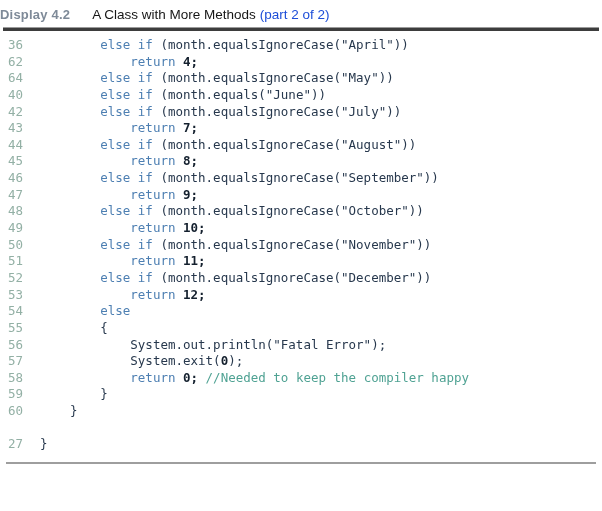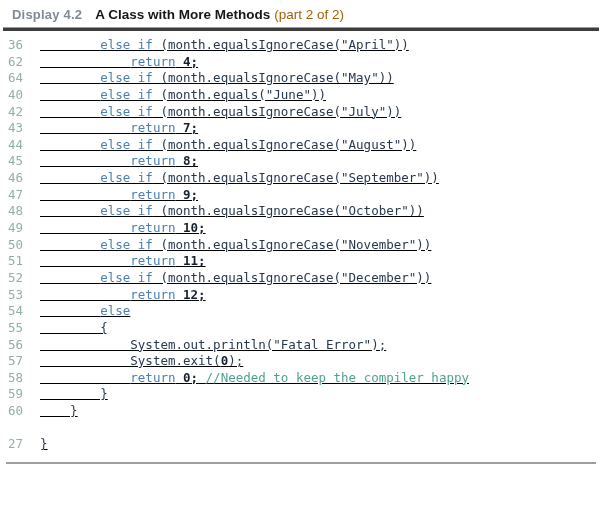--- a/index.html
+++ b/index.html
@@ -12,51 +12,50 @@
     --rule-dark:#3d3d3d;
     --rule-gray:#9e9e9e;
   }
   *{margin:0;padding:0;box-sizing:border-box;}
   html,body{width:602px;height:511px;background:#ffffff;overflow:hidden;}
   body{font-family:"Liberation Sans", sans-serif;}
 
   .figure-header{
     display:flex;
     align-items:baseline;
-    padding:7px 8px 0 12px;
-    gap:13px;
+    padding:7px 8px 0 0;
+    gap:22px;
     height:23px;
   }
   .display-label{
     color:var(--display-label);
     font-weight:bold;
     font-size:13px;
     letter-spacing:0.2px;
     white-space:nowrap;
   }
   .figure-title{
     font-size:13.5px;
     color:#161616;
     white-space:nowrap;
   }
-  .figure-title .title-bold{font-weight:bold;margin-top:40px;}
-  .figure-title .title-part{font-weight:normal;color:#a16207;margin-left:4px;}
+  .figure-title .title-bold{font-weight:normal;margin-top:40px;}
+  .figure-title .title-part{font-weight:normal;color:#1d4ed8;margin-left:4px;}
 
   .rule-top{
     margin:4px 3px 0 3px;
     height:0;
     border-top:1px solid #9b9b9b;
     border-bottom:3px solid var(--rule-dark);
   }
 
   .code-listing{
     padding-top:6px;
     font-family:"DejaVu Sans Mono", monospace;
     font-size:12.5px;
-    text-decoration:underline;
   }
   .line{
     height:16.65px;
     line-height:16.65px;
     padding-left:8px;
     white-space:pre;
   }
   .ln{
     display:inline-block;
     width:32px;

